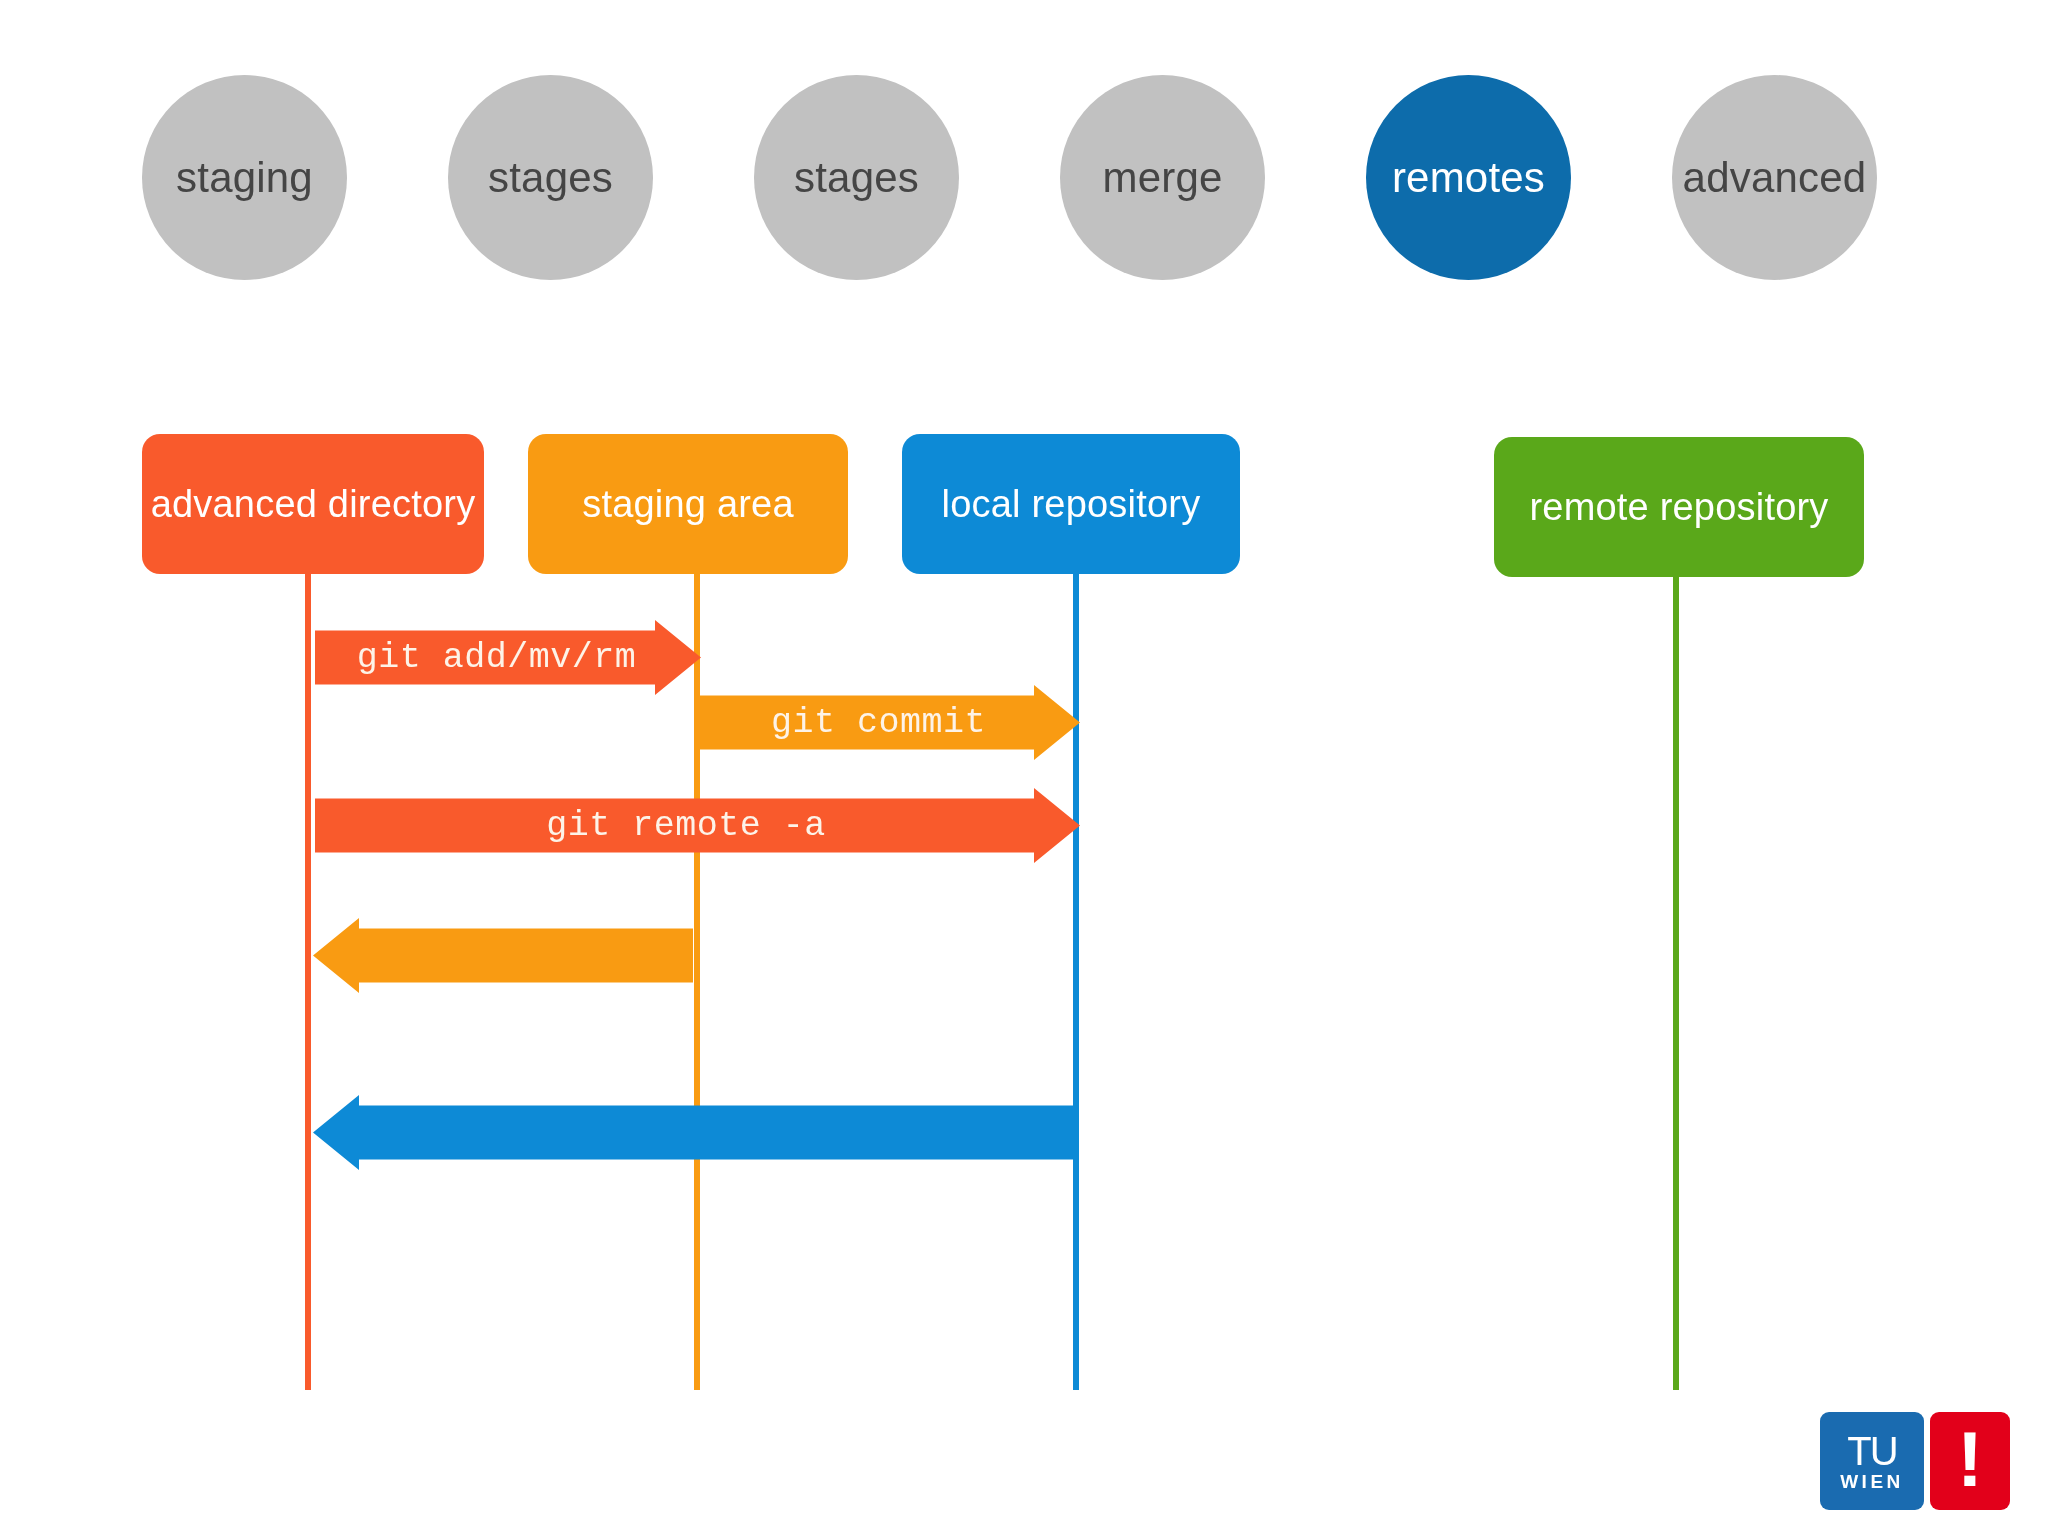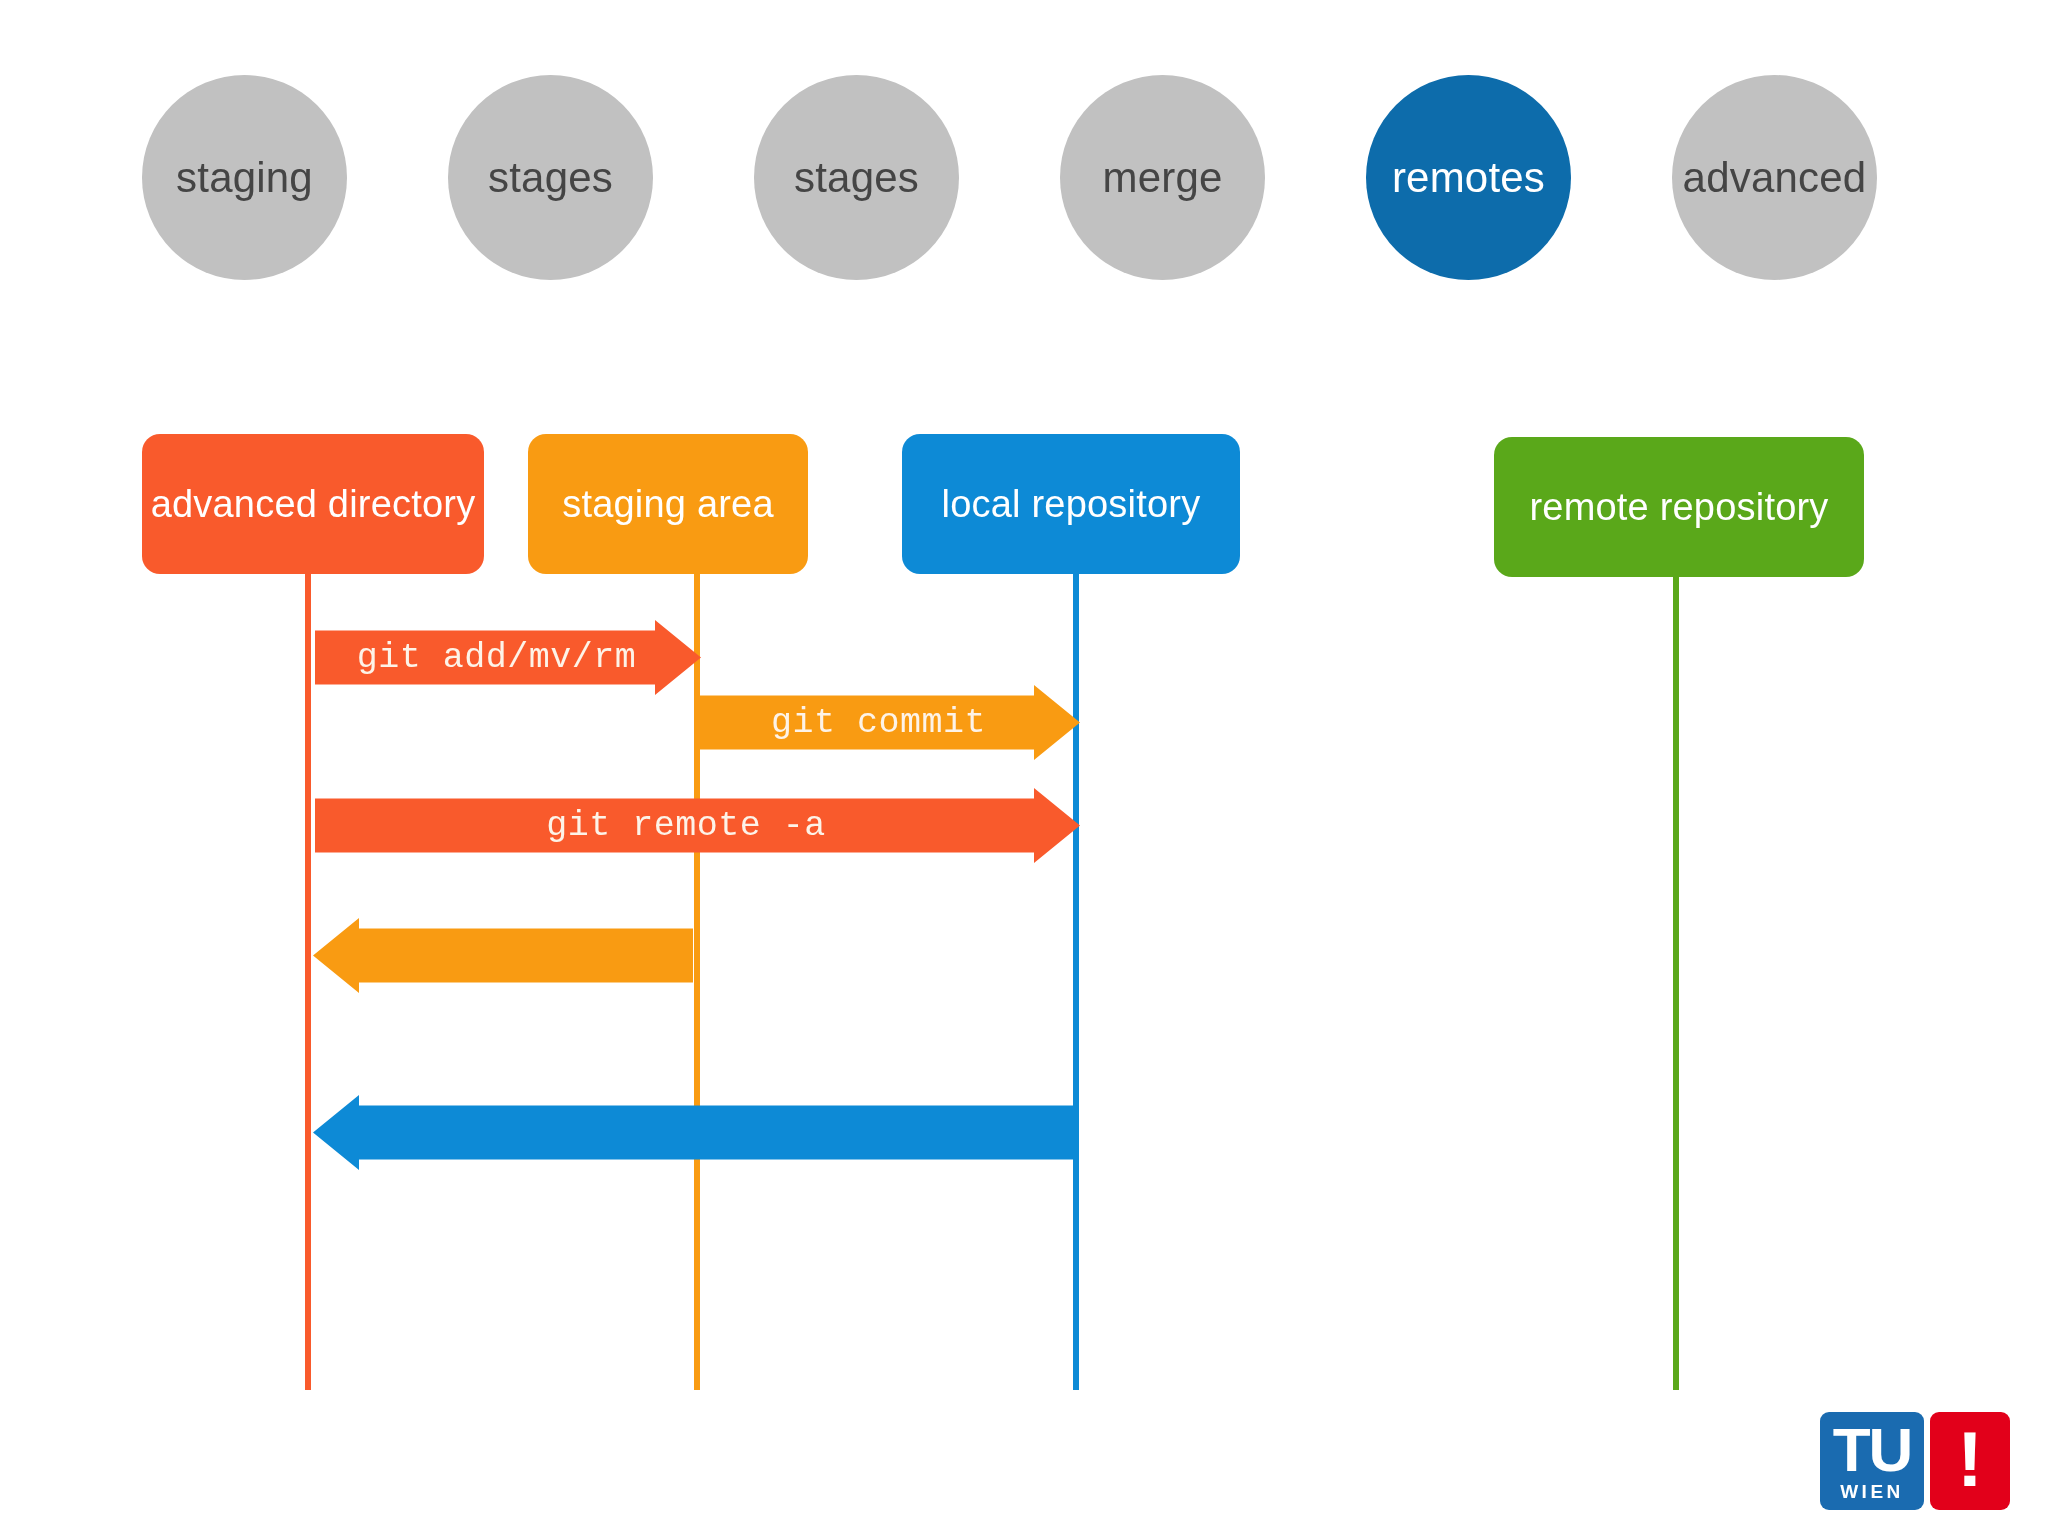--- a/index.html
+++ b/index.html
@@ -103,22 +103,22 @@
     display: flex;
     flex-direction: column;
     align-items: center;
     justify-content: center;
     box-sizing: border-box;
     padding-top: 4px;
   }
   #logo .tu-top {
     color: #ffffff;
     font-family: "Liberation Sans", sans-serif;
-    font-size: 62px;
-    font-weight: 700;
+    font-size: 40px;
+    font-weight: 400;
     line-height: 0.95;
     letter-spacing: -2px;
   }
   #logo .tu-bottom {
     color: #ffffff;
     font-family: "Liberation Sans", sans-serif;
     font-size: 19px;
     font-weight: 700;
     letter-spacing: 3.5px;
     line-height: 1.3;
@@ -166,21 +166,21 @@
         <span class="nav-label" style="color: rgb(69, 69, 69);">advanced</span>
       </div>
     </div>
 
   <div id="lanes-layer">
       <div class="lifeline" style="left: 305px; top: 574px; height: 816px; background: rgb(249, 90, 44);"></div>
       <div class="lane-box" style="left: 142px; top: 434px; width: 342px; height: 140px; background: rgb(249, 90, 44);">
         <span class="lane-label">advanced directory</span>
       </div>
       <div class="lifeline" style="left: 694px; top: 574px; height: 816px; background: rgb(249, 155, 18);"></div>
-      <div class="lane-box" style="left: 528px; top: 434px; width: 280px; height: 140px; background: rgb(249, 155, 18);">
+      <div class="lane-box" style="left: 528px; top: 434px; width: 320px; height: 140px; background: rgb(249, 155, 18);">
         <span class="lane-label">staging area</span>
       </div>
       <div class="lifeline" style="left: 1073px; top: 574px; height: 816px; background: rgb(13, 138, 214);"></div>
       <div class="lane-box" style="left: 902px; top: 434px; width: 338px; height: 140px; background: rgb(13, 138, 214);">
         <span class="lane-label">local repository</span>
       </div>
       <div class="lifeline" style="left: 1673px; top: 577px; height: 813px; background: rgb(90, 168, 26);"></div>
       <div class="lane-box" style="left: 1494px; top: 437px; width: 370px; height: 140px; background: rgb(90, 168, 26);">
         <span class="lane-label">remote repository</span>
       </div>

